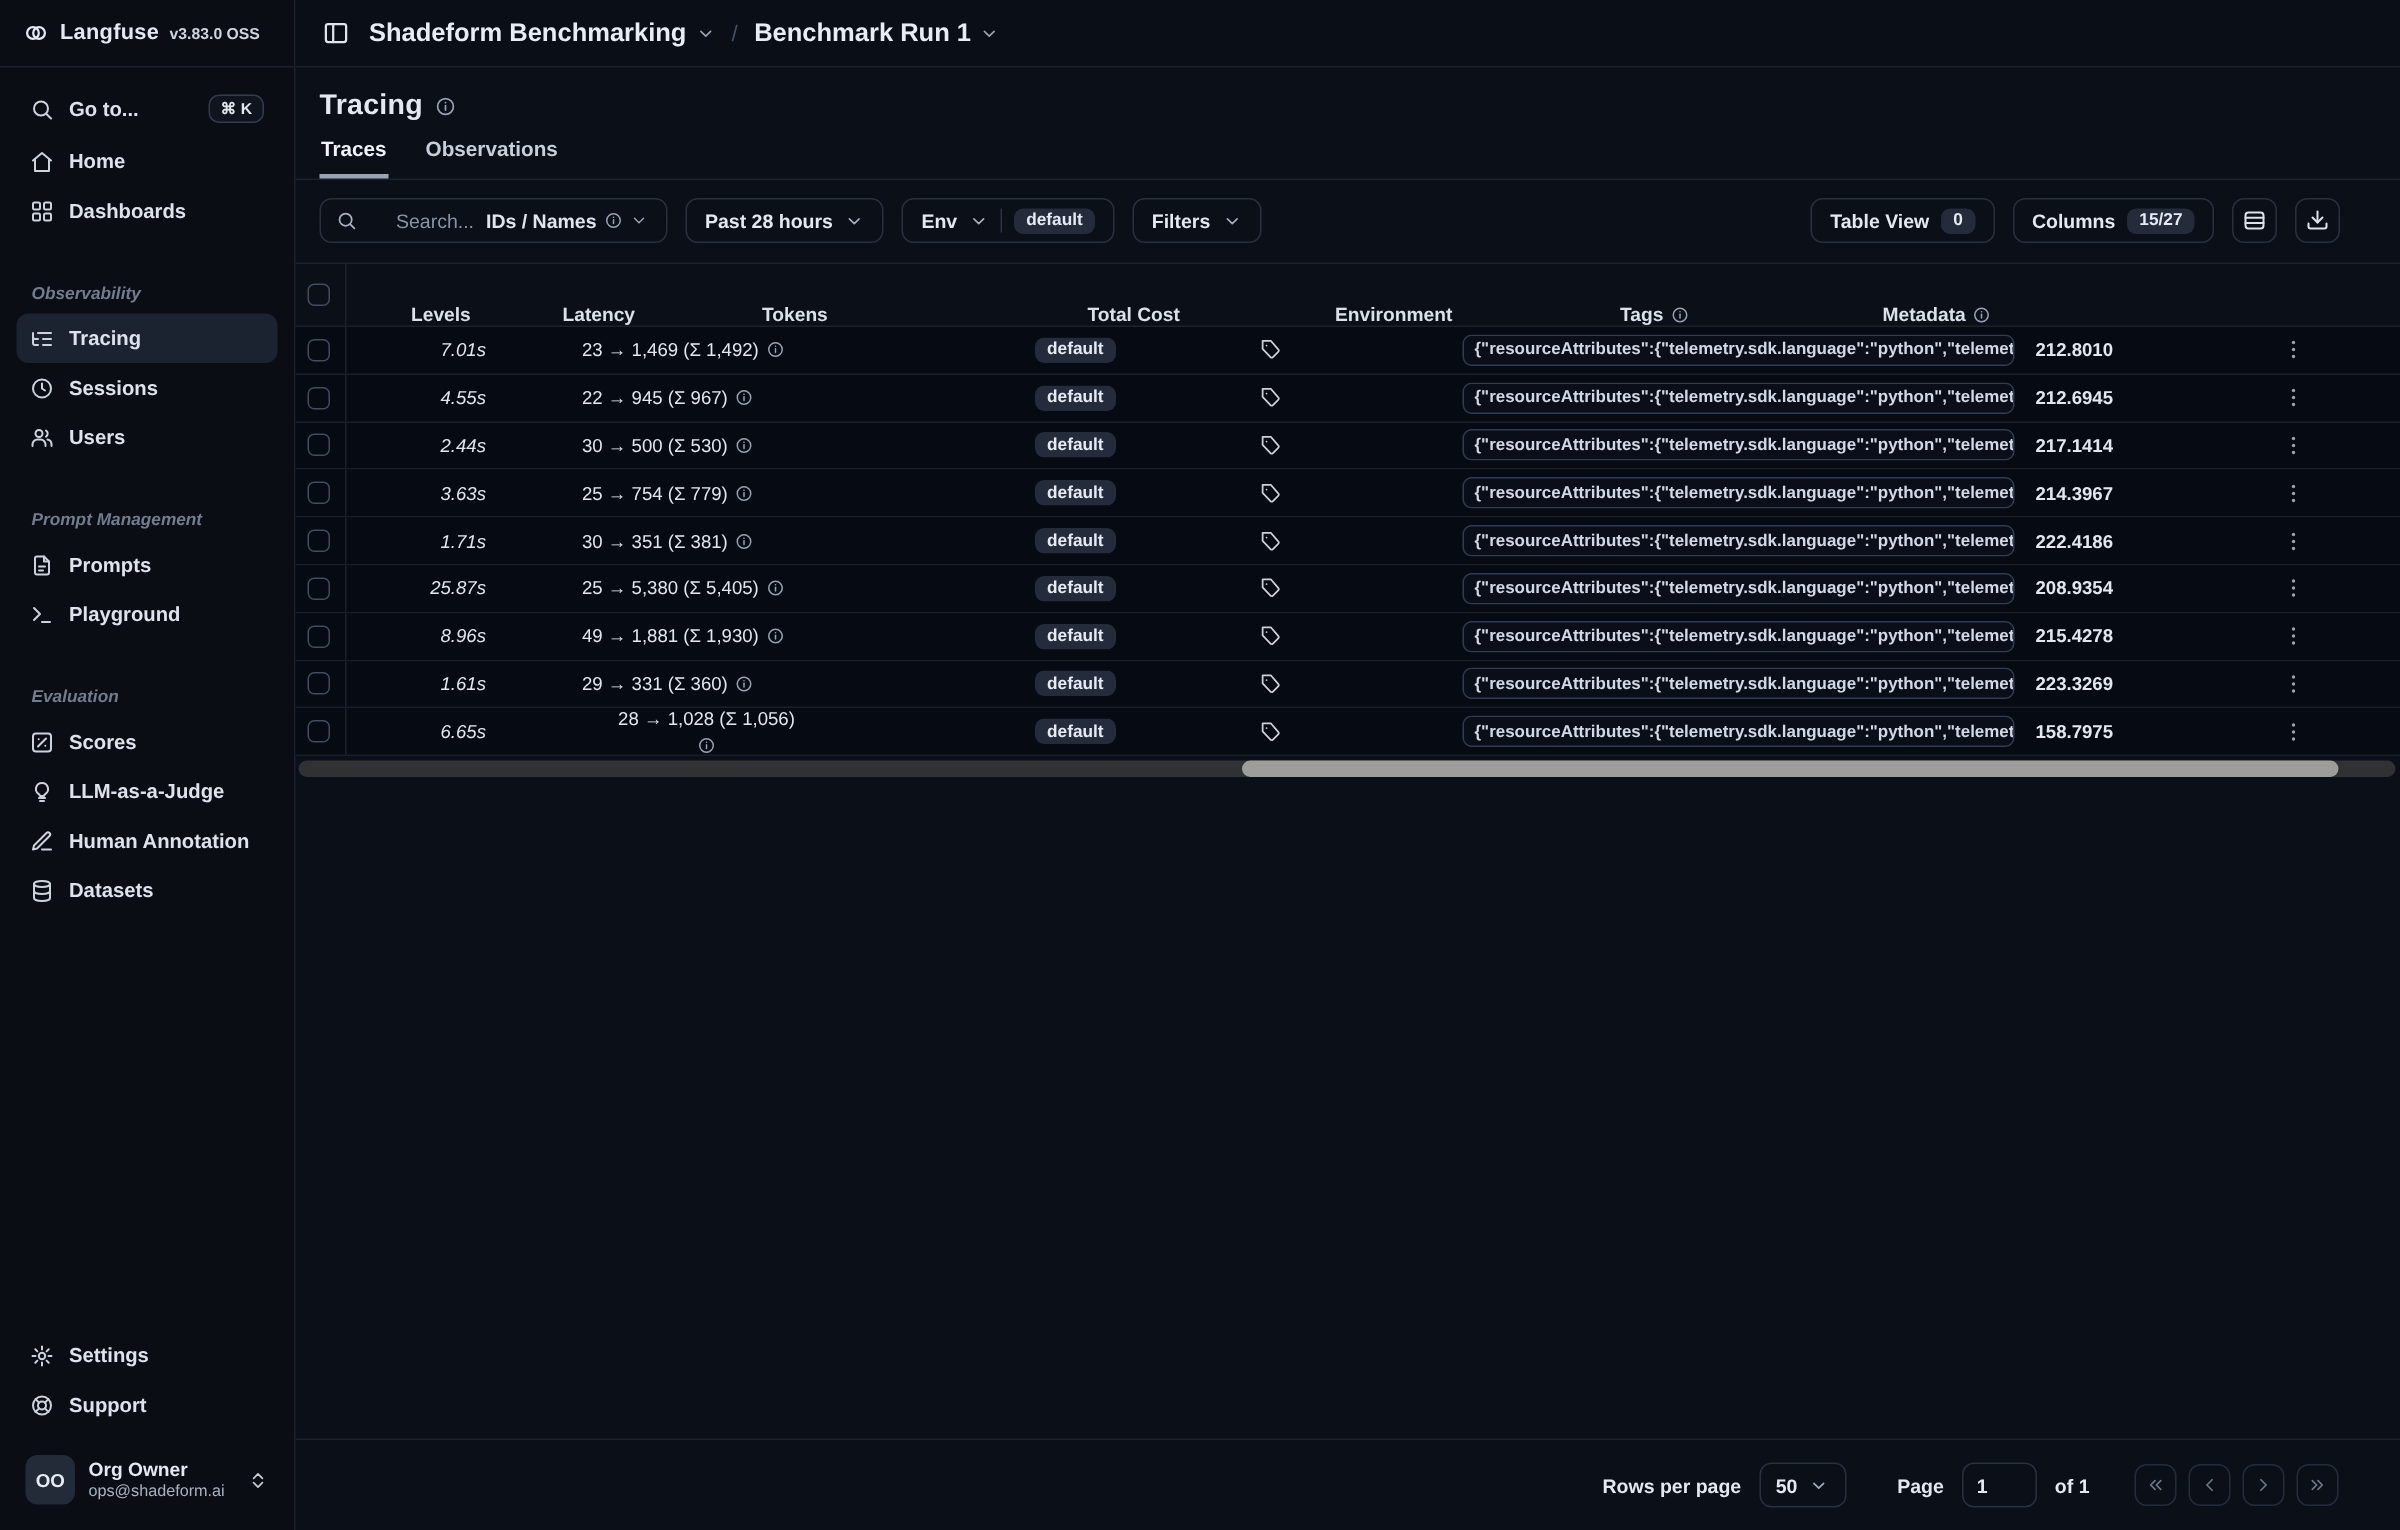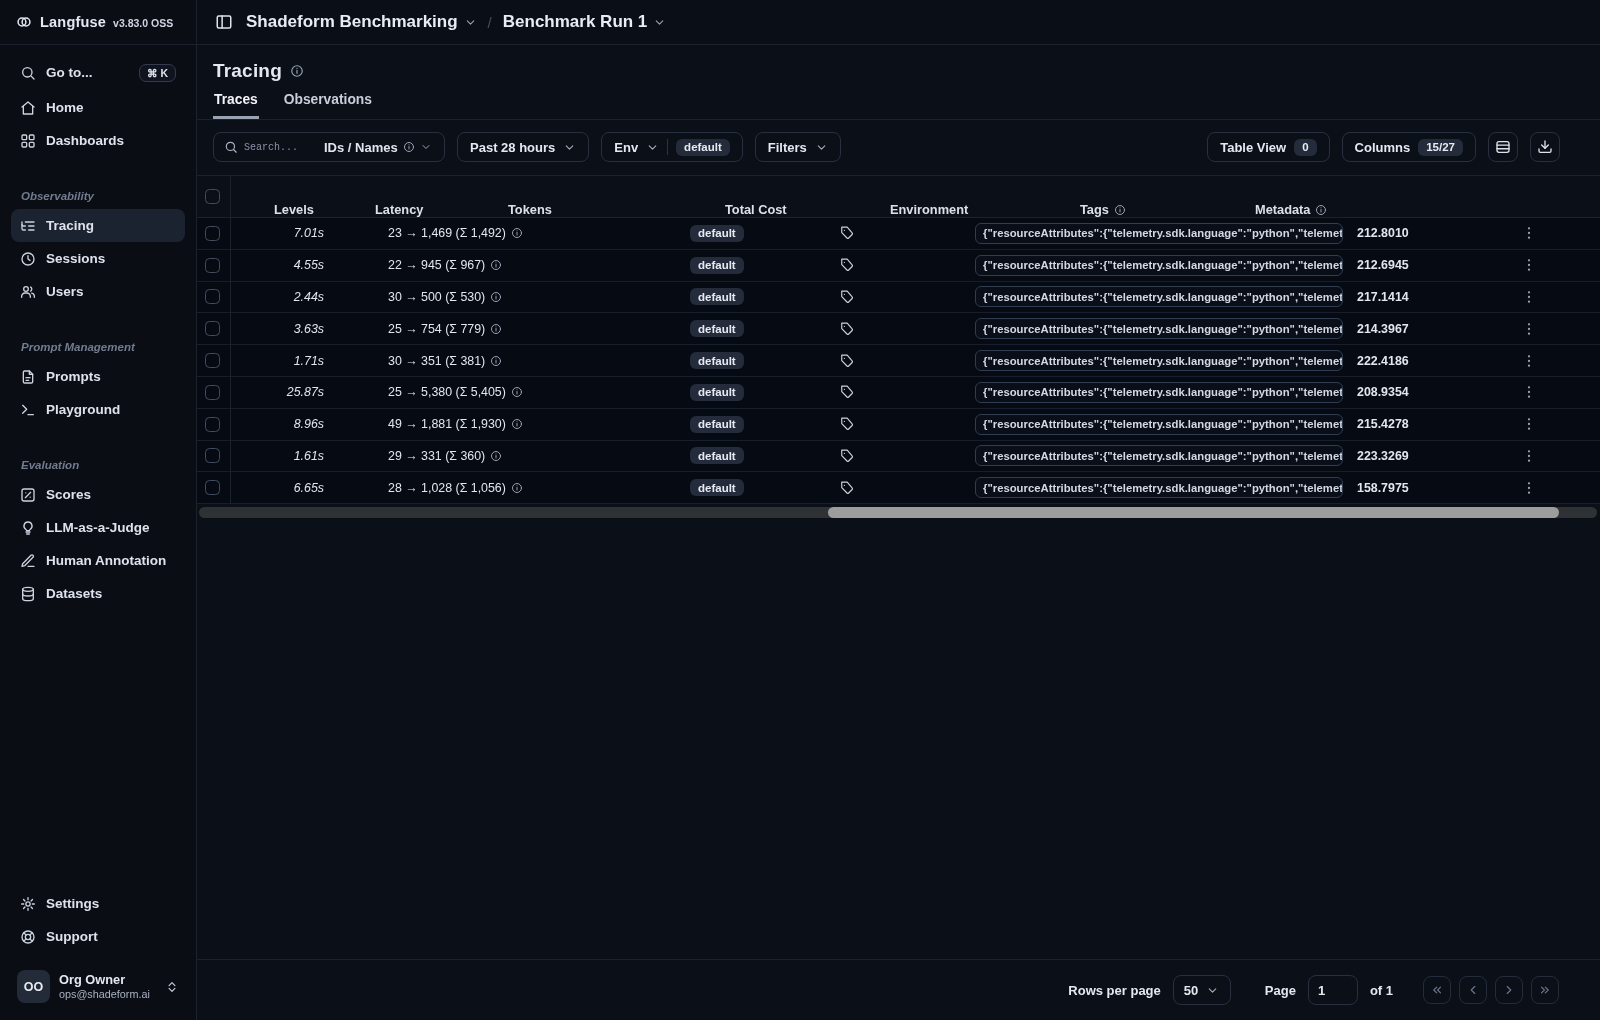--- a/index.html
+++ b/index.html
@@ -54,21 +54,21 @@
   .tabs-row { margin-top:10px; padding:0 16px; border-bottom:1px solid #1c212e; display:flex;
               gap:24px; flex:none; }
   .tab { padding:0 1px 9px 1px; font-size:13.8px; font-weight:600; color:#c8cfda;
          border-bottom:3px solid transparent; cursor:default; }
   .tab.active { color:#f2f4f9; border-bottom-color:#9aa3b2; }
 
   .filter-row { display:flex; align-items:center; gap:12px; padding:12px 40px 13px 16px; flex:none; }
   .search-box { width:232px; height:30px; border:1px solid #28303f; border-radius:8px;
                 display:flex; align-items:center; gap:6px; padding:0 10px; }
   .search-box input { background:transparent; border:none; outline:none; color:#e4e9f1;
-                      font-family:Liberation Mono, monospace; font-size:10px; width:72px; }
+                      font-family:Liberation Sans, sans-serif; font-size:13px; width:72px;text-align:right; }
   .search-box input::placeholder { color:#8b94a6; }
   .search-type { display:flex; align-items:center; gap:5px; font-size:13px; font-weight:600;
                  color:#e0e5ee; margin-left:2px; }
   .btn { height:30px; border:1px solid #28303f; border-radius:8px; display:inline-flex;
          align-items:center; gap:8px; padding:0 12px; font-size:13px; font-weight:600;
          color:#e4e9f1; background:transparent; white-space:nowrap; }
   .btn .ic { color:#a6aebd; }
   .pill-divider { width:1px; height:16px; background:#2a3343; }
   .badge { background:#242b3a; border-radius:6px; padding:2.5px 8px; font-size:11.5px;
            font-weight:600; color:#e6eaf2; }
@@ -852,21 +852,21 @@
             </div>
           </div>
           <div class="tbl-row">
             <div class="cell-check">
               <span class="checkbox"></span>
             </div>
             <div class="td" style="width: 53px;"></div>
             <div class="td lat" style="width: 93px;">
               <span>6.65s</span>
             </div>
-            <div class="td" style="width: 177px;">
+            <div class="td" style="width: 177px; flex-direction: column;">
               <span>28 → 1,028 (Σ 1,056)</span>
               <span class="ic ic12">
                 <svg viewBox="0 0 24 24" fill="none" stroke="currentColor" stroke-width="2" stroke-linecap="round" stroke-linejoin="round">
                   <circle cx="12" cy="12" r="9"></circle>
                   <path d="M12 11v5"></path>
                   <path d="M11.95 7.5h.1"></path>
                 </svg>
               </span>
             </div>
             <div class="td" style="width: 125px;"></div>

